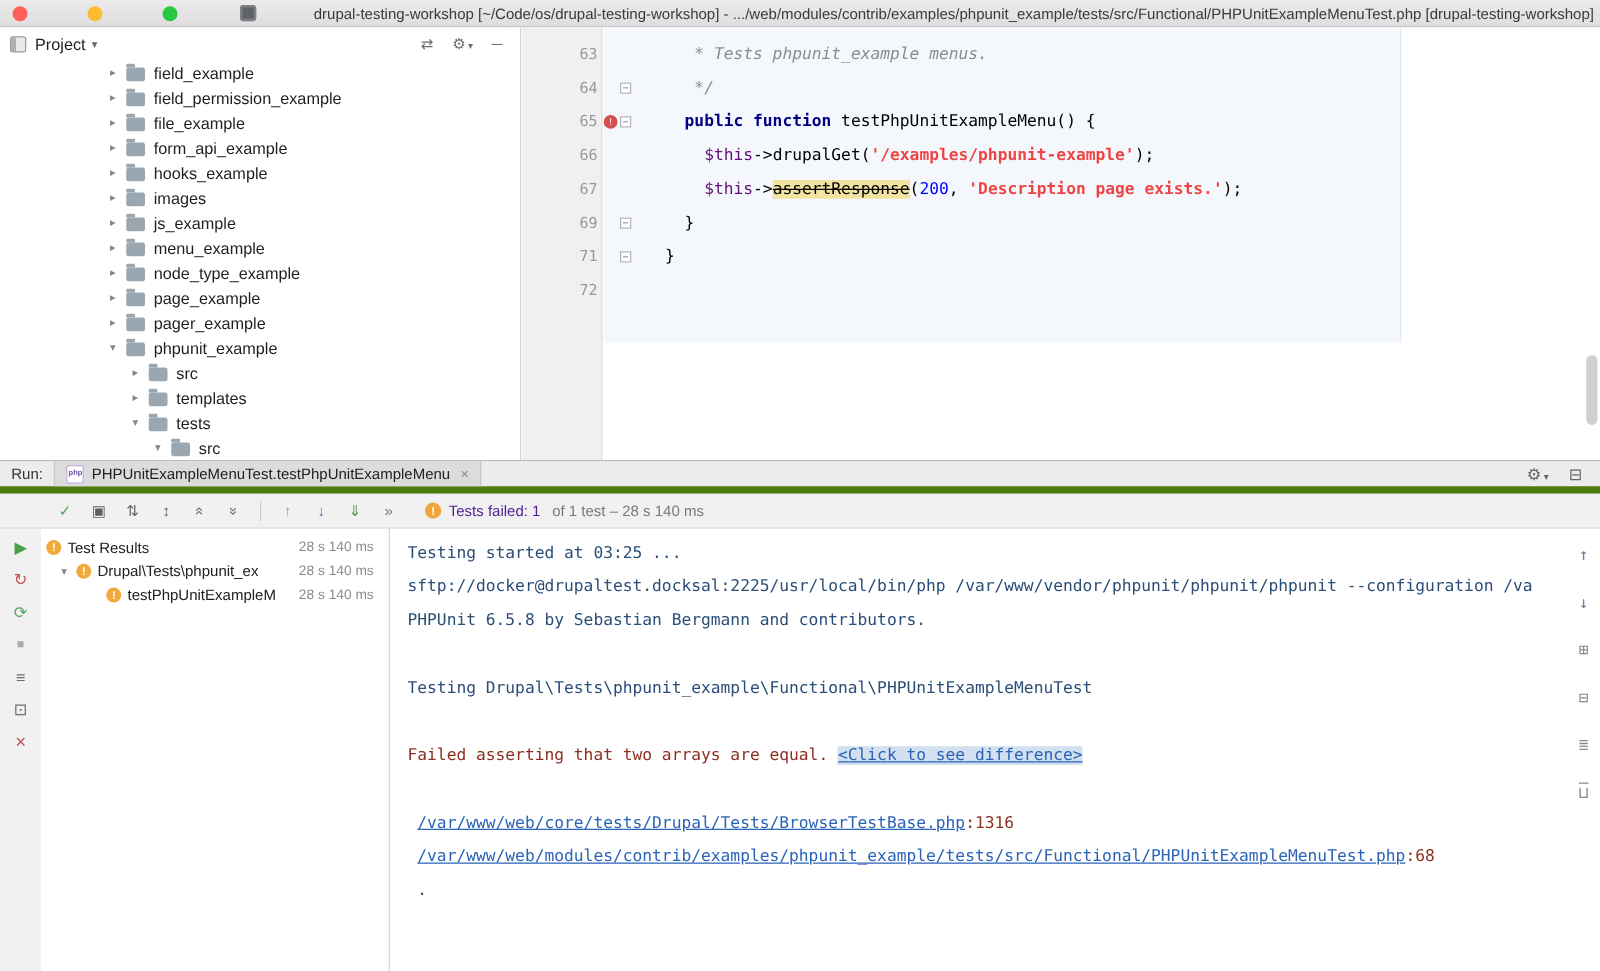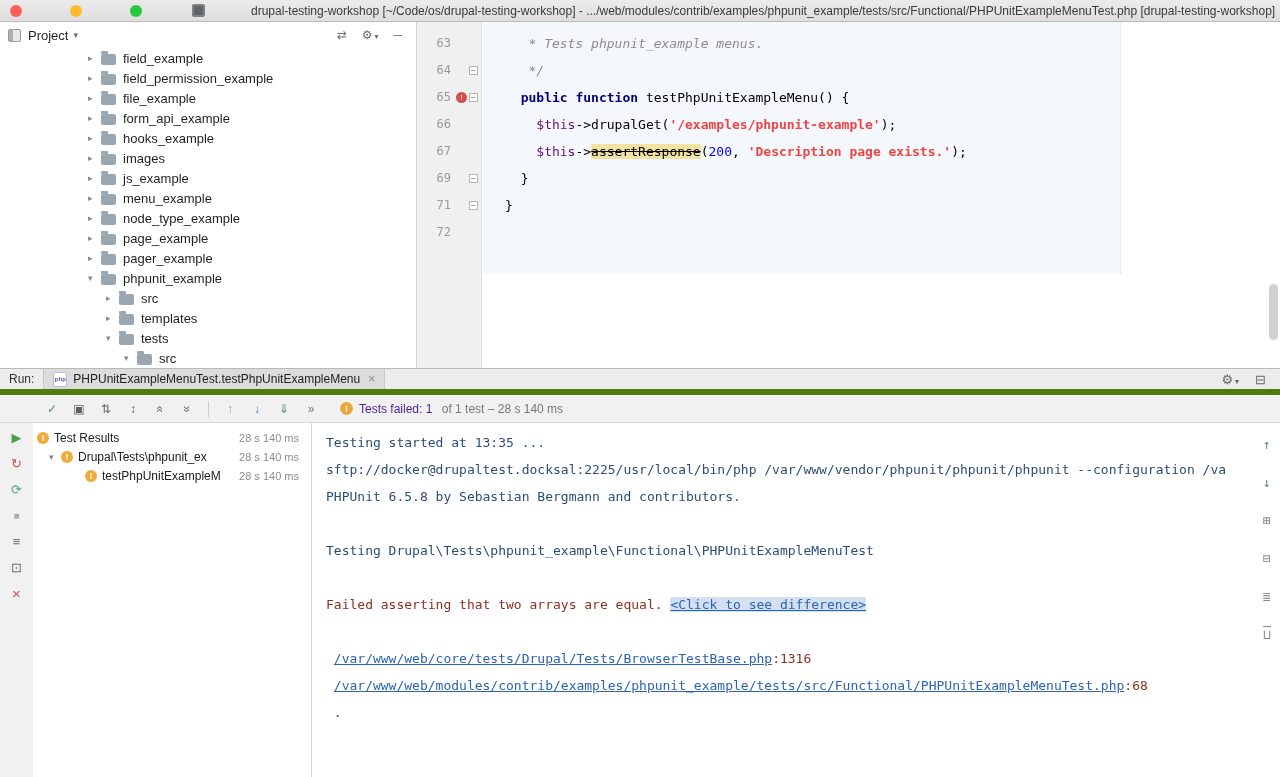--- a/index.html
+++ b/index.html
@@ -40,21 +40,21 @@
   .tlabel { font-size:13px; color:#1f1f1f; margin-left:7px; white-space:nowrap; }
 
   
   .editor { flex:1; position:relative; background:#fff; overflow:hidden;
     font-family:"DejaVu Sans Mono", monospace; font-size:13px; line-height:27px; }
   .gutter-bg { position:absolute; left:0; top:0; bottom:0; width:65px;
     background:#f0f0f0; border-right:1px solid #e0e0e0; }
   .ed-tint { position:absolute; left:66px; top:0; width:638px; height:252px;
     background:#f4f8fc; border-right:1px solid #e3e9f0; }
   .ed-rows { position:relative; padding-top:8px; }
-  .crow { display:flex; height:27px; }
+  .crow { display:flex; height:27px;margin-left:27px; }
   .gut { width:65px; flex:none; display:flex; position:relative; }
   .lnum { width:34px; text-align:right; color:#999; font-size:12px; flex:none; }
   .gmark { width:31px; position:relative; flex:none; }
   .mark-fail { position:absolute; left:5px; top:8px; width:11px; height:11px;
     border-radius:50%; background:#d64f4f; color:#fff; font-size:8px;
     line-height:11px; text-align:center; font-family:"Liberation Sans",sans-serif; }
   .fold { position:absolute; right:4px; top:9px; width:9px; height:9px;
     border:1px solid #b5b5b5; background:#fff; color:#777; font-size:8px;
     line-height:7px; text-align:center; }
   .code { flex:1; padding-left:23px; white-space:pre; }
@@ -368,21 +368,21 @@
           <span class="t-dur">28 s 140 ms</span>
         </div>
         <div class="trow" style="padding-left: 52px;">
           <span class="fail-ic">!</span>
           <span class="t-label">testPhpUnitExampleM</span>
           <span class="t-dur">28 s 140 ms</span>
         </div>
       </div>
     <div class="console">
       <div id="con-lines">
-          <div class="cline"><span class="out">Testing started at 13:35 ...</span></div>
+          <div class="cline"><span class="out">Testing started at 03:25 ...</span></div>
           <div class="cline"><span class="out">sftp://docker@drupaltest.docksal:2225/usr/local/bin/php /var/www/vendor/phpunit/phpunit/phpunit --configuration /va</span></div>
           <div class="cline"><span class="out">PHPUnit 6.5.8 by Sebastian Bergmann and contributors.</span></div>
           <div class="cline"></div>
           <div class="cline"><span class="out">Testing Drupal\Tests\phpunit_example\Functional\PHPUnitExampleMenuTest</span></div>
           <div class="cline"></div>
           <div class="cline"><span class="err">Failed asserting that two arrays are equal. </span><span class="linkhl">&lt;Click to see difference&gt;</span></div>
           <div class="cline"></div>
           <div class="cline"><span class="out"> </span><span class="link">/var/www/web/core/tests/Drupal/Tests/BrowserTestBase.php</span><span class="err">:1316</span></div>
           <div class="cline"><span class="out"> </span><span class="link">/var/www/web/modules/contrib/examples/phpunit_example/tests/src/Functional/PHPUnitExampleMenuTest.php</span><span class="err">:68</span></div>
           <div class="cline"><span class="out"> .</span></div>

